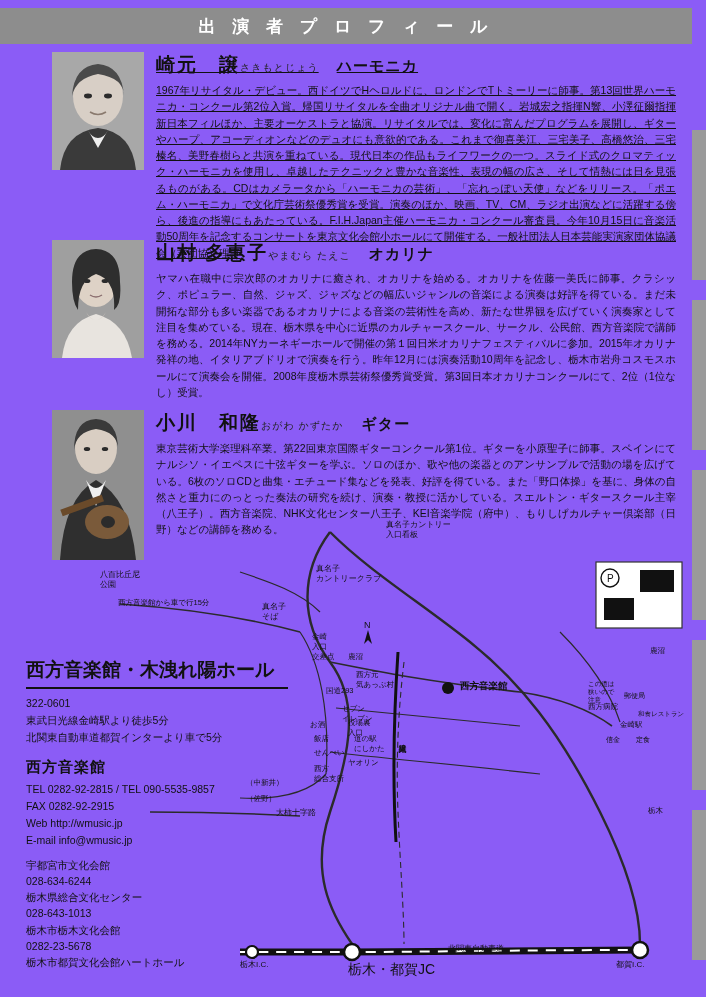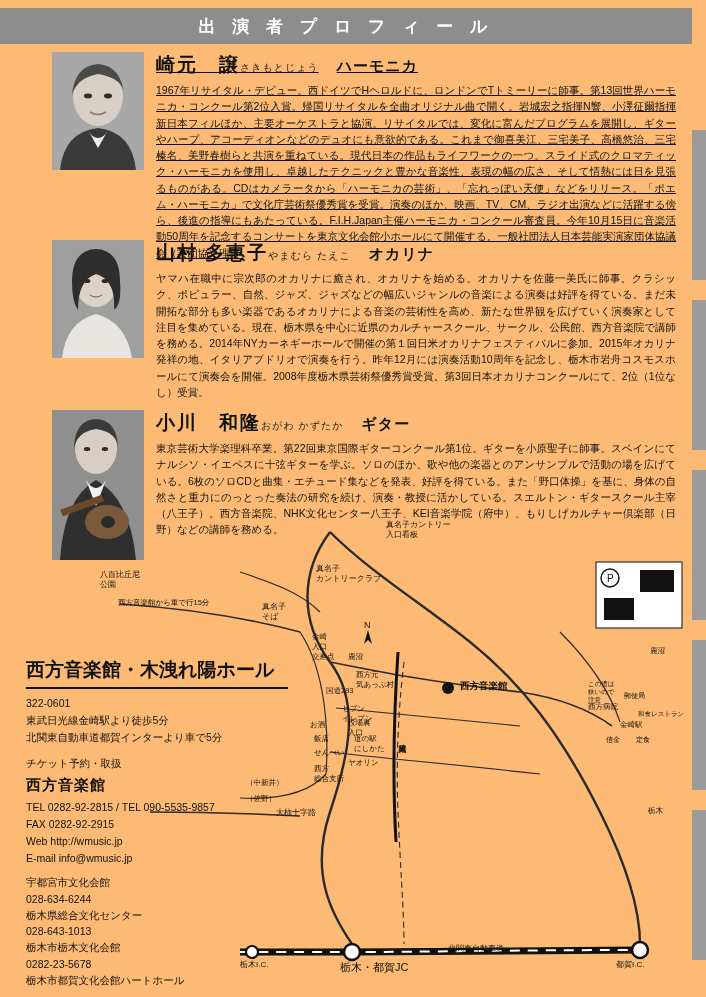--- a/index.html
+++ b/index.html
@@ -4,21 +4,21 @@
 <style>
   html,body{margin:0;padding:0;}
   body{
     width:706px;height:997px;
     background:#ffffff;
     font-family:"Liberation Sans", sans-serif;
     color:#111;
     position:relative;
     overflow:hidden;
   }
-  .page{position:relative;width:706px;height:997px;background:#fdba74;}
+  .page{position:relative;width:706px;height:997px;background:#8b5cf6;}
 
   
   .edge-bar{position:absolute;right:0;width:14px;background:#9a9a9a;}
   .edge-bar.b1{top:130px;height:150px;}
   .edge-bar.b2{top:300px;height:150px;}
   .edge-bar.b3{top:470px;height:150px;}
   .edge-bar.b4{top:640px;height:150px;}
   .edge-bar.b5{top:810px;height:150px;}
 
   
@@ -232,21 +232,21 @@
 にしかた</div>
       <div style="position:absolute;left:314px;top:222px;font-size:7.5px;line-height:1.3;white-space:pre;">飯店</div>
       <div style="position:absolute;left:314px;top:236px;font-size:7.5px;line-height:1.3;white-space:pre;">せんべい</div>
       <div style="position:absolute;left:348px;top:246px;font-size:7.5px;line-height:1.3;white-space:pre;">ヤオリン</div>
       <div style="position:absolute;left:314px;top:252px;font-size:7.5px;line-height:1.3;white-space:pre;">西方
 総合支所</div>
       <div style="position:absolute;left:246px;top:282px;font-size:7.5px;line-height:1.3;white-space:pre;">（佐野）</div>
       <div style="position:absolute;left:246px;top:266px;font-size:7.5px;line-height:1.3;white-space:pre;">（中新井）</div>
       <div style="position:absolute;left:276px;top:296px;font-size:8px;line-height:1.3;white-space:pre;">大柿十字路</div>
       <div style="position:absolute;left:240px;top:448px;font-size:8px;line-height:1.3;white-space:pre;">栃木I.C.</div>
-      <div style="position:absolute;left:340px;top:448px;font-size:11px;line-height:1.3;white-space:pre;">栃木・都賀JC</div>
+      <div style="position:absolute;left:348px;top:448px;font-size:14px;line-height:1.3;white-space:pre;">栃木・都賀JC</div>
       <div style="position:absolute;left:448px;top:432px;font-size:8px;line-height:1.3;white-space:pre;">北関東自動車道</div>
       <div style="position:absolute;left:616px;top:448px;font-size:8px;line-height:1.3;white-space:pre;">都賀I.C.</div>
       <div style="position:absolute;left:396px;top:226px;font-size:8px;line-height:1.3;white-space:pre;writing-mode:vertical-rl;">東武日光線</div>
       <div style="position:absolute;left:588px;top:190px;font-size:7.5px;line-height:1.3;white-space:pre;">西方病院</div>
       <div style="position:absolute;left:620px;top:208px;font-size:7.5px;line-height:1.3;white-space:pre;">金崎駅</div>
       <div style="position:absolute;left:588px;top:168px;font-size:6.5px;line-height:1.25;white-space:pre;">この道は
 狭いので
 注意</div>
       <div style="position:absolute;left:638px;top:198px;font-size:6.5px;line-height:1.25;white-space:pre;">和食レストラン</div>
       <div style="position:absolute;left:624px;top:180px;font-size:7px;line-height:1.25;white-space:pre;">郵便局</div>
@@ -257,21 +257,20 @@
     </div>
 
     <div class="venue">
       <div class="venue-title">西方音楽館・木洩れ陽ホール</div>
       <div class="venue-lines">
         <div>322-0601</div>
         <div>東武日光線金崎駅より徒歩5分</div>
         <div>北関東自動車道都賀インターより車で5分</div>
       </div>
       <div class="ticket">
-        <div>チケット予約・取扱</div>
         <span class="big">西方音楽館</span>
         <div>TEL 0282-92-2815 / TEL 090-5535-9857</div>
         <div>FAX 0282-92-2915</div>
         <div>Web  http://wmusic.jp</div>
         <div>E-mail  info@wmusic.jp</div>
       </div>
       <div class="halls">
         <div>宇都宮市文化会館</div>
         <div>028-634-6244</div>
         <div>栃木県総合文化センター</div>

